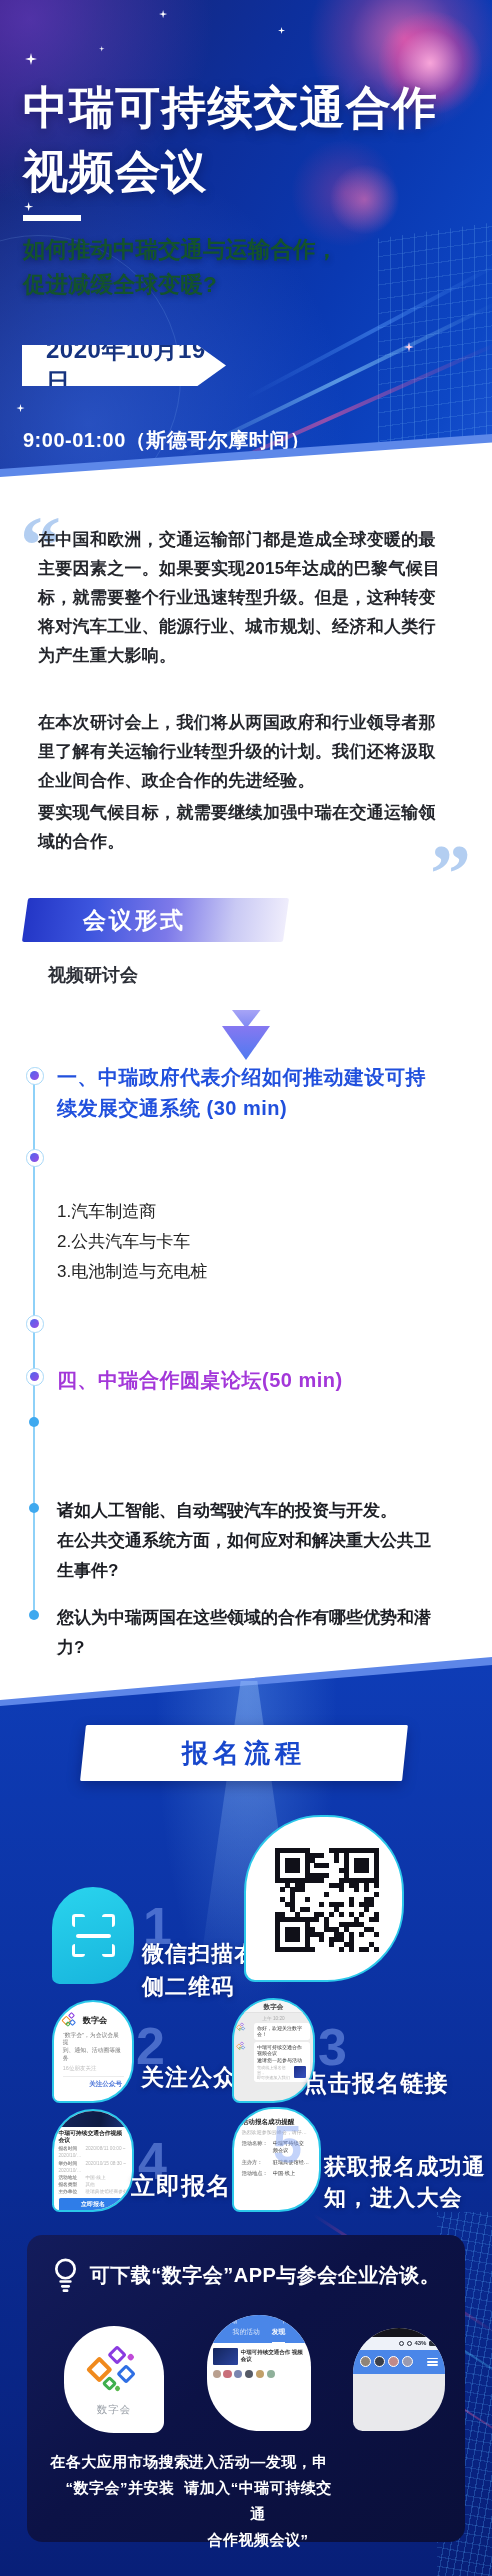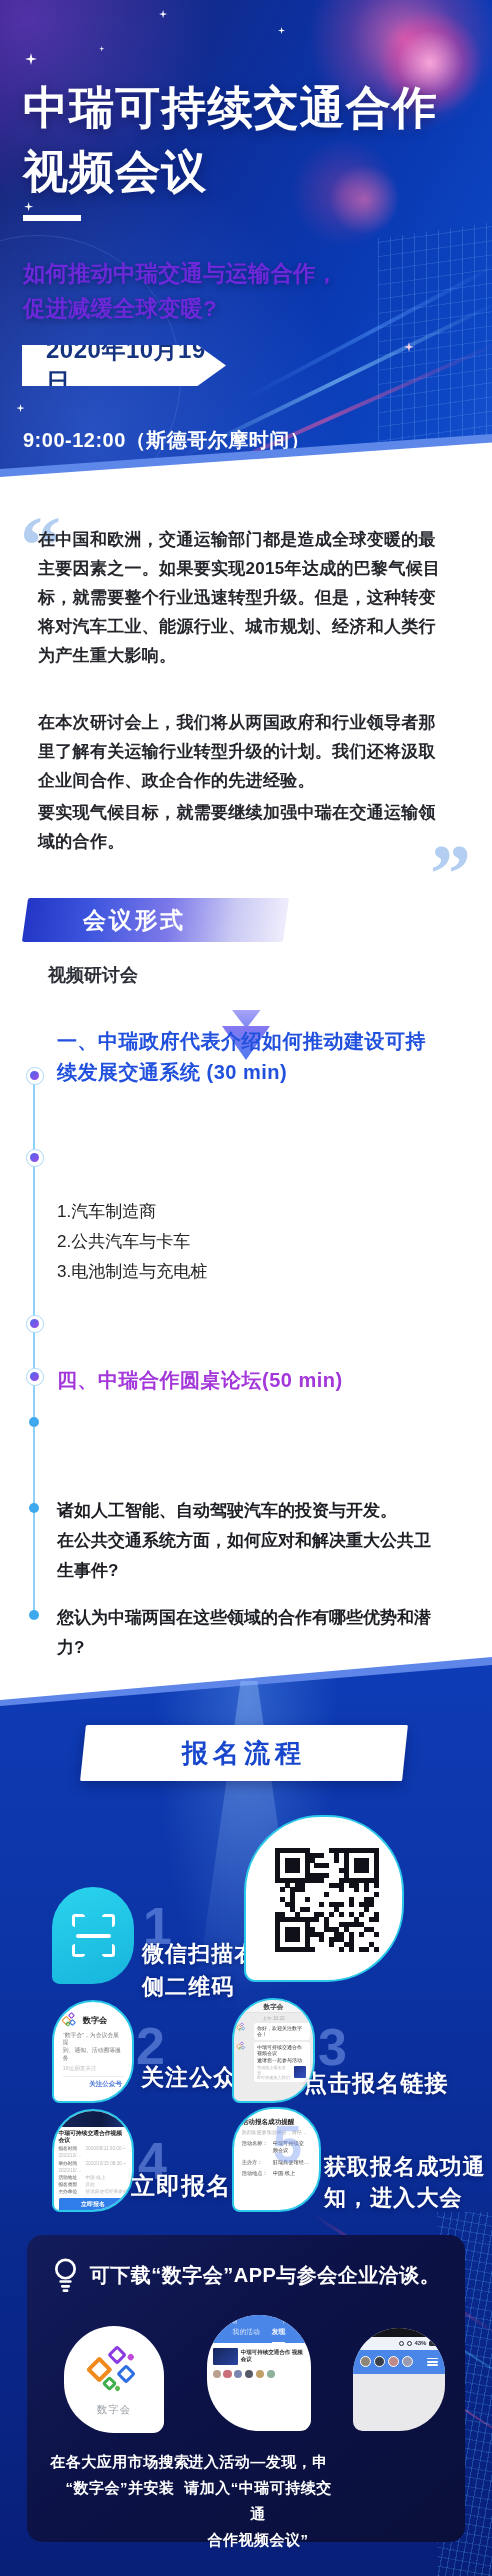--- a/index.html
+++ b/index.html
@@ -28,21 +28,21 @@
     background:linear-gradient(90deg,transparent,rgba(255,90,160,.55),transparent);}
   .beam.b-3{left:230px;top:329px;width:285px;transform:rotate(-28deg);
     background:linear-gradient(90deg,transparent,rgba(90,160,255,.45),transparent);}
   .glow{position:absolute;border-radius:50%;}
   .g1{left:378px;top:11px;width:104px;height:104px;background:radial-gradient(circle,rgba(255,170,220,.95),rgba(255,70,160,.35) 45%,transparent 72%);}
   .g2{left:329px;top:164px;width:71px;height:71px;background:radial-gradient(circle,rgba(255,120,180,.55),transparent 70%);}
   .spark{position:absolute;background:#fff;clip-path:polygon(50% 0,60% 40%,100% 50%,60% 60%,50% 100%,40% 60%,0 50%,40% 40%);}
   .hero-title{left:23px;top:76px;font-size:45px;font-weight:800;color:#fff;line-height:64px;
     letter-spacing:1.1px;text-shadow:0 2.7px 11px rgba(0,0,40,.4);}
   .hero-dash{left:23px;top:215px;width:58px;height:6px;background:#fff;}
-  .hero-subtitle{left:23px;top:256px;font-size:22.5px;font-weight:700;color:#6d28d9;line-height:35px;text-shadow:0 1.6px 6.6px rgba(0,0,40,.4);}
+  .hero-subtitle{left:23px;top:232px;font-size:22.5px;font-weight:700;color:#14532d;line-height:35px;text-shadow:0 1.6px 6.6px rgba(0,0,40,.4);}
   .date-badge{left:22px;top:345px;width:204px;height:41px;background:#fff;
     clip-path:polygon(0 0,86% 0,100% 50%,86% 100%,0 100%);
     display:flex;align-items:center;padding-left:24px;
     font-size:24px;font-weight:800;color:#16337f;letter-spacing:0.5px;}
   .hero-time{left:23px;font-size:20px;font-weight:600;color:#fff;letter-spacing:0.5px;}
   .hero-stripe{left:0;top:434px;width:493px;height:48px;background:#5d88e9;
     clip-path:polygon(0 35px,100% 0,100% 14.2px,0 48px);}
   .hero-white{left:0;top:438px;width:493px;height:44px;background:#fff;
     clip-path:polygon(0 39px,100% 4.4px,100% 44px,0 44px);}
 
@@ -220,21 +220,21 @@
     <div class="spark" style="left:16.4px;top:404px;width:8.2px;height:8.2px"></div>
     <div class="spark" style="left:404px;top:342px;width:10px;height:10px;background:#ffd2e8"></div>
     <div class="spark" style="left:99px;top:46px;width:5.5px;height:5.5px"></div>
   </div>
   <div class="abs hero-title pre">中瑞可持续交通合作
 视频会议</div>
   <div class="abs hero-dash"></div>
   <div class="abs hero-subtitle pre">如何推动中瑞交通与运输合作，
 促进减缓全球变暖?</div>
   <div class="abs date-badge">2020年10月19日</div>
-  <div class="abs hero-time" style="top:427px">9:00-12:00（斯德哥尔摩时间）</div>
+  <div class="abs hero-time" style="top:427px">9:00-01:00（斯德哥尔摩时间）</div>
   <div class="abs hero-time" style="top:467px">15:00-18:00（北京时间）</div>
   <div class="abs hero-stripe"></div>
   <div class="abs hero-white"></div>
 
   <div class="abs white-sec"></div>
   <div class="abs qmark" style="left:20px;top:518px">“</div>
   <div class="abs para pre" style="top:525px">在中国和欧洲，交通运输部门都是造成全球变暖的最
 主要因素之一。如果要实现2015年达成的巴黎气候目
 标，就需要整个行业迅速转型升级。但是，这种转变
 将对汽车工业、能源行业、城市规划、经济和人类行
@@ -251,21 +251,21 @@
   </div>
   <div class="abs format-value">视频研讨会</div>
 
   <div class="abs arrow-sm"></div>
   <div class="abs arrow-bg"></div>
 
   <div class="abs tl-line"></div>
   <div class="abs dot" style="top:1067px">
       <i></i>
     </div>
-  <div class="abs agenda c-blue pre" style="top:1026px">一、中瑞政府代表介绍如何推动建设可持
+  <div class="abs agenda c-blue pre" style="top:1062px">一、中瑞政府代表介绍如何推动建设可持
 续发展交通系统 (30 min)</div>
   <div class="abs dot" style="top:1149px">
       <i></i>
     </div>
   <div class="abs sub pre">1.汽车制造商
 2.公共汽车与卡车
 3.电池制造与充电桩</div>
   <div class="abs dot" style="top:1315px">
       <i></i>
     </div>

